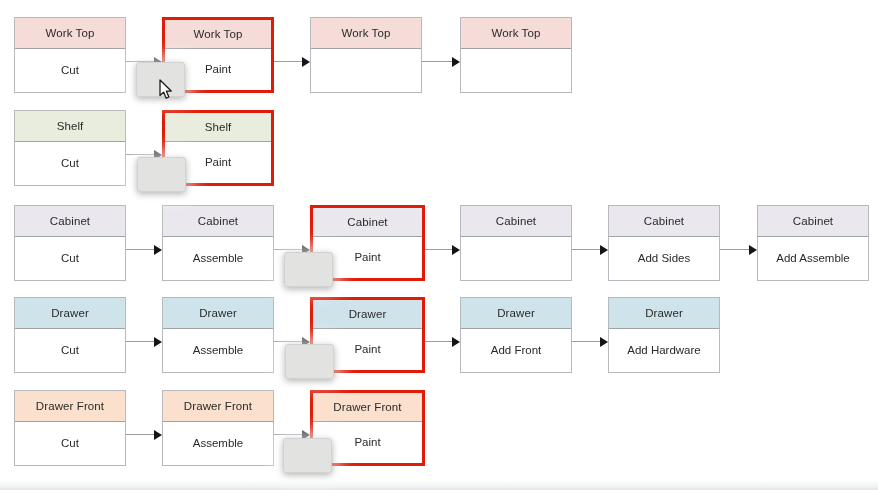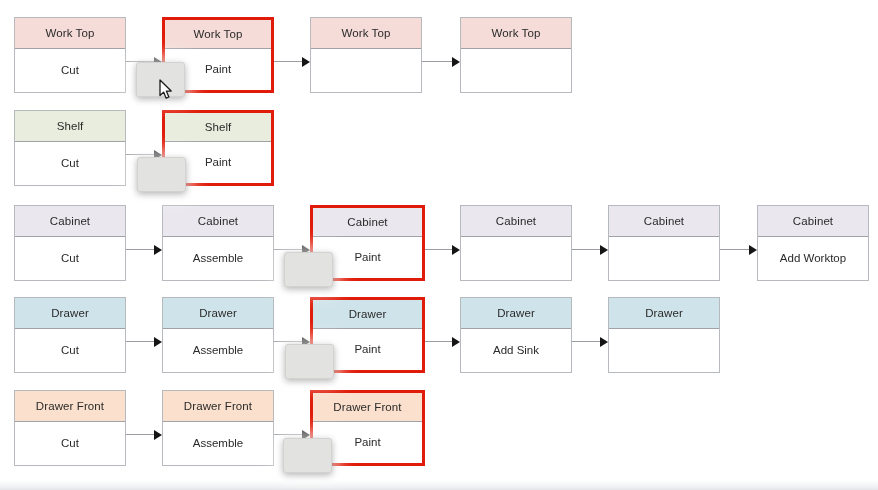--- a/index.html
+++ b/index.html
@@ -135,26 +135,27 @@
     </div>
     <div class="conn" style="left: 425px; top: 249px; width: 28px;"></div>
     <div class="arrow" style="left: 452px; top: 245px;"></div>
     <div class="node" style="left: 460px; top: 205px; width: 112px; height: 76px;">
       <div class="hdr" style="background: rgb(234, 231, 239);">Cabinet</div>
     </div>
     <div class="conn" style="left: 572px; top: 249px; width: 29px;"></div>
     <div class="arrow" style="left: 600px; top: 245px;"></div>
     <div class="node" style="left: 608px; top: 205px; width: 112px; height: 76px;">
       <div class="hdr" style="background: rgb(234, 231, 239);">Cabinet</div>
+      <div class="body">Add Sides</div>
     </div>
     <div class="conn" style="left: 720px; top: 249px; width: 30px;"></div>
     <div class="arrow" style="left: 749px; top: 245px;"></div>
     <div class="node" style="left: 757px; top: 205px; width: 112px; height: 76px;">
       <div class="hdr" style="background: rgb(234, 231, 239);">Cabinet</div>
-      <div class="body">Add Worktop</div>
+      <div class="body">Add Assemble</div>
     </div>
     <div class="ghost" style="left: 284px; top: 252px; width: 47px; height: 33px;"></div>
     <div class="node" style="left: 14px; top: 297px; width: 112px; height: 76px;">
       <div class="hdr" style="background: rgb(207, 227, 234);">Drawer</div>
       <div class="body">Cut</div>
     </div>
     <div class="conn" style="left: 126px; top: 341px; width: 29px;"></div>
     <div class="arrow" style="left: 154px; top: 337px;"></div>
     <div class="node" style="left: 162px; top: 297px; width: 112px; height: 76px;">
       <div class="hdr" style="background: rgb(207, 227, 234);">Drawer</div>
@@ -163,26 +164,27 @@
     <div class="conn" style="left: 274px; top: 341px; width: 29px;"></div>
     <div class="arrow" style="left: 302px; top: 337px;"></div>
     <div class="node sel" style="left: 310px; top: 297px; width: 115px; height: 76px;">
       <div class="hdr" style="background: rgb(207, 227, 234);">Drawer</div>
       <div class="body">Paint</div>
     </div>
     <div class="conn" style="left: 425px; top: 341px; width: 28px;"></div>
     <div class="arrow" style="left: 452px; top: 337px;"></div>
     <div class="node" style="left: 460px; top: 297px; width: 112px; height: 76px;">
       <div class="hdr" style="background: rgb(207, 227, 234);">Drawer</div>
-      <div class="body">Add Sink</div>
+      <div class="body">Add Front</div>
     </div>
     <div class="conn" style="left: 572px; top: 341px; width: 29px;"></div>
     <div class="arrow" style="left: 600px; top: 337px;"></div>
     <div class="node" style="left: 608px; top: 297px; width: 112px; height: 76px;">
       <div class="hdr" style="background: rgb(207, 227, 234);">Drawer</div>
+      <div class="body">Add Hardware</div>
     </div>
     <div class="ghost" style="left: 285px; top: 344px; width: 47px; height: 33px;"></div>
     <div class="node" style="left: 14px; top: 390px; width: 112px; height: 76px;">
       <div class="hdr" style="background: rgb(250, 224, 205);">Drawer Front</div>
       <div class="body">Cut</div>
     </div>
     <div class="conn" style="left: 126px; top: 434px; width: 29px;"></div>
     <div class="arrow" style="left: 154px; top: 430px;"></div>
     <div class="node" style="left: 162px; top: 390px; width: 112px; height: 76px;">
       <div class="hdr" style="background: rgb(250, 224, 205);">Drawer Front</div>

